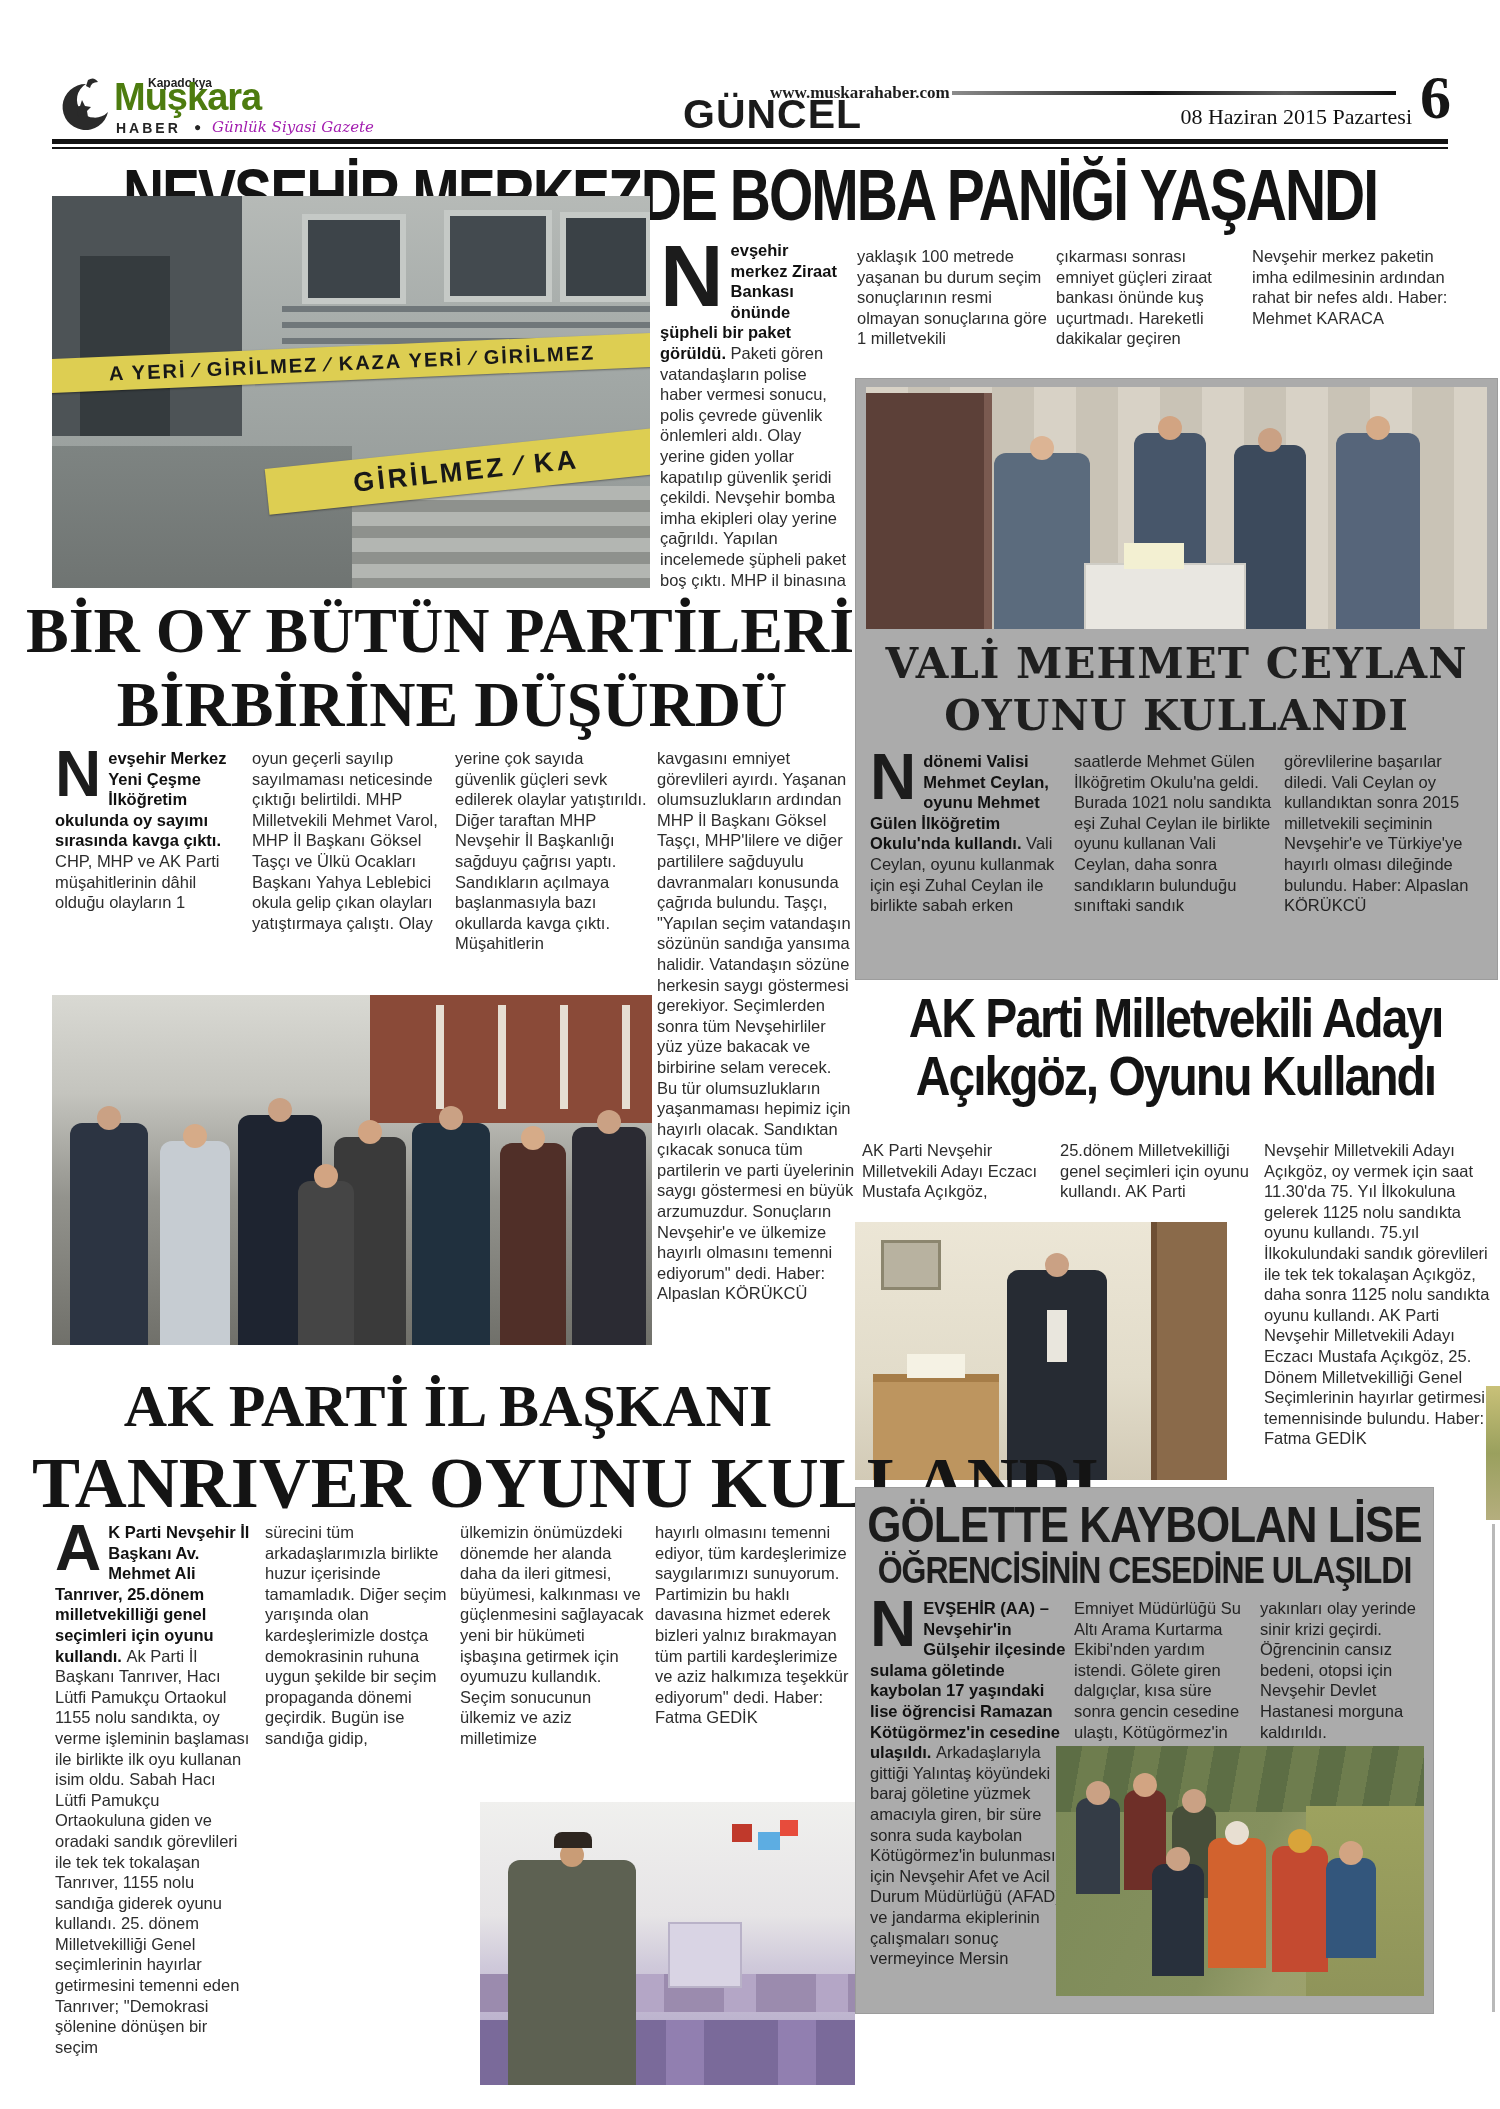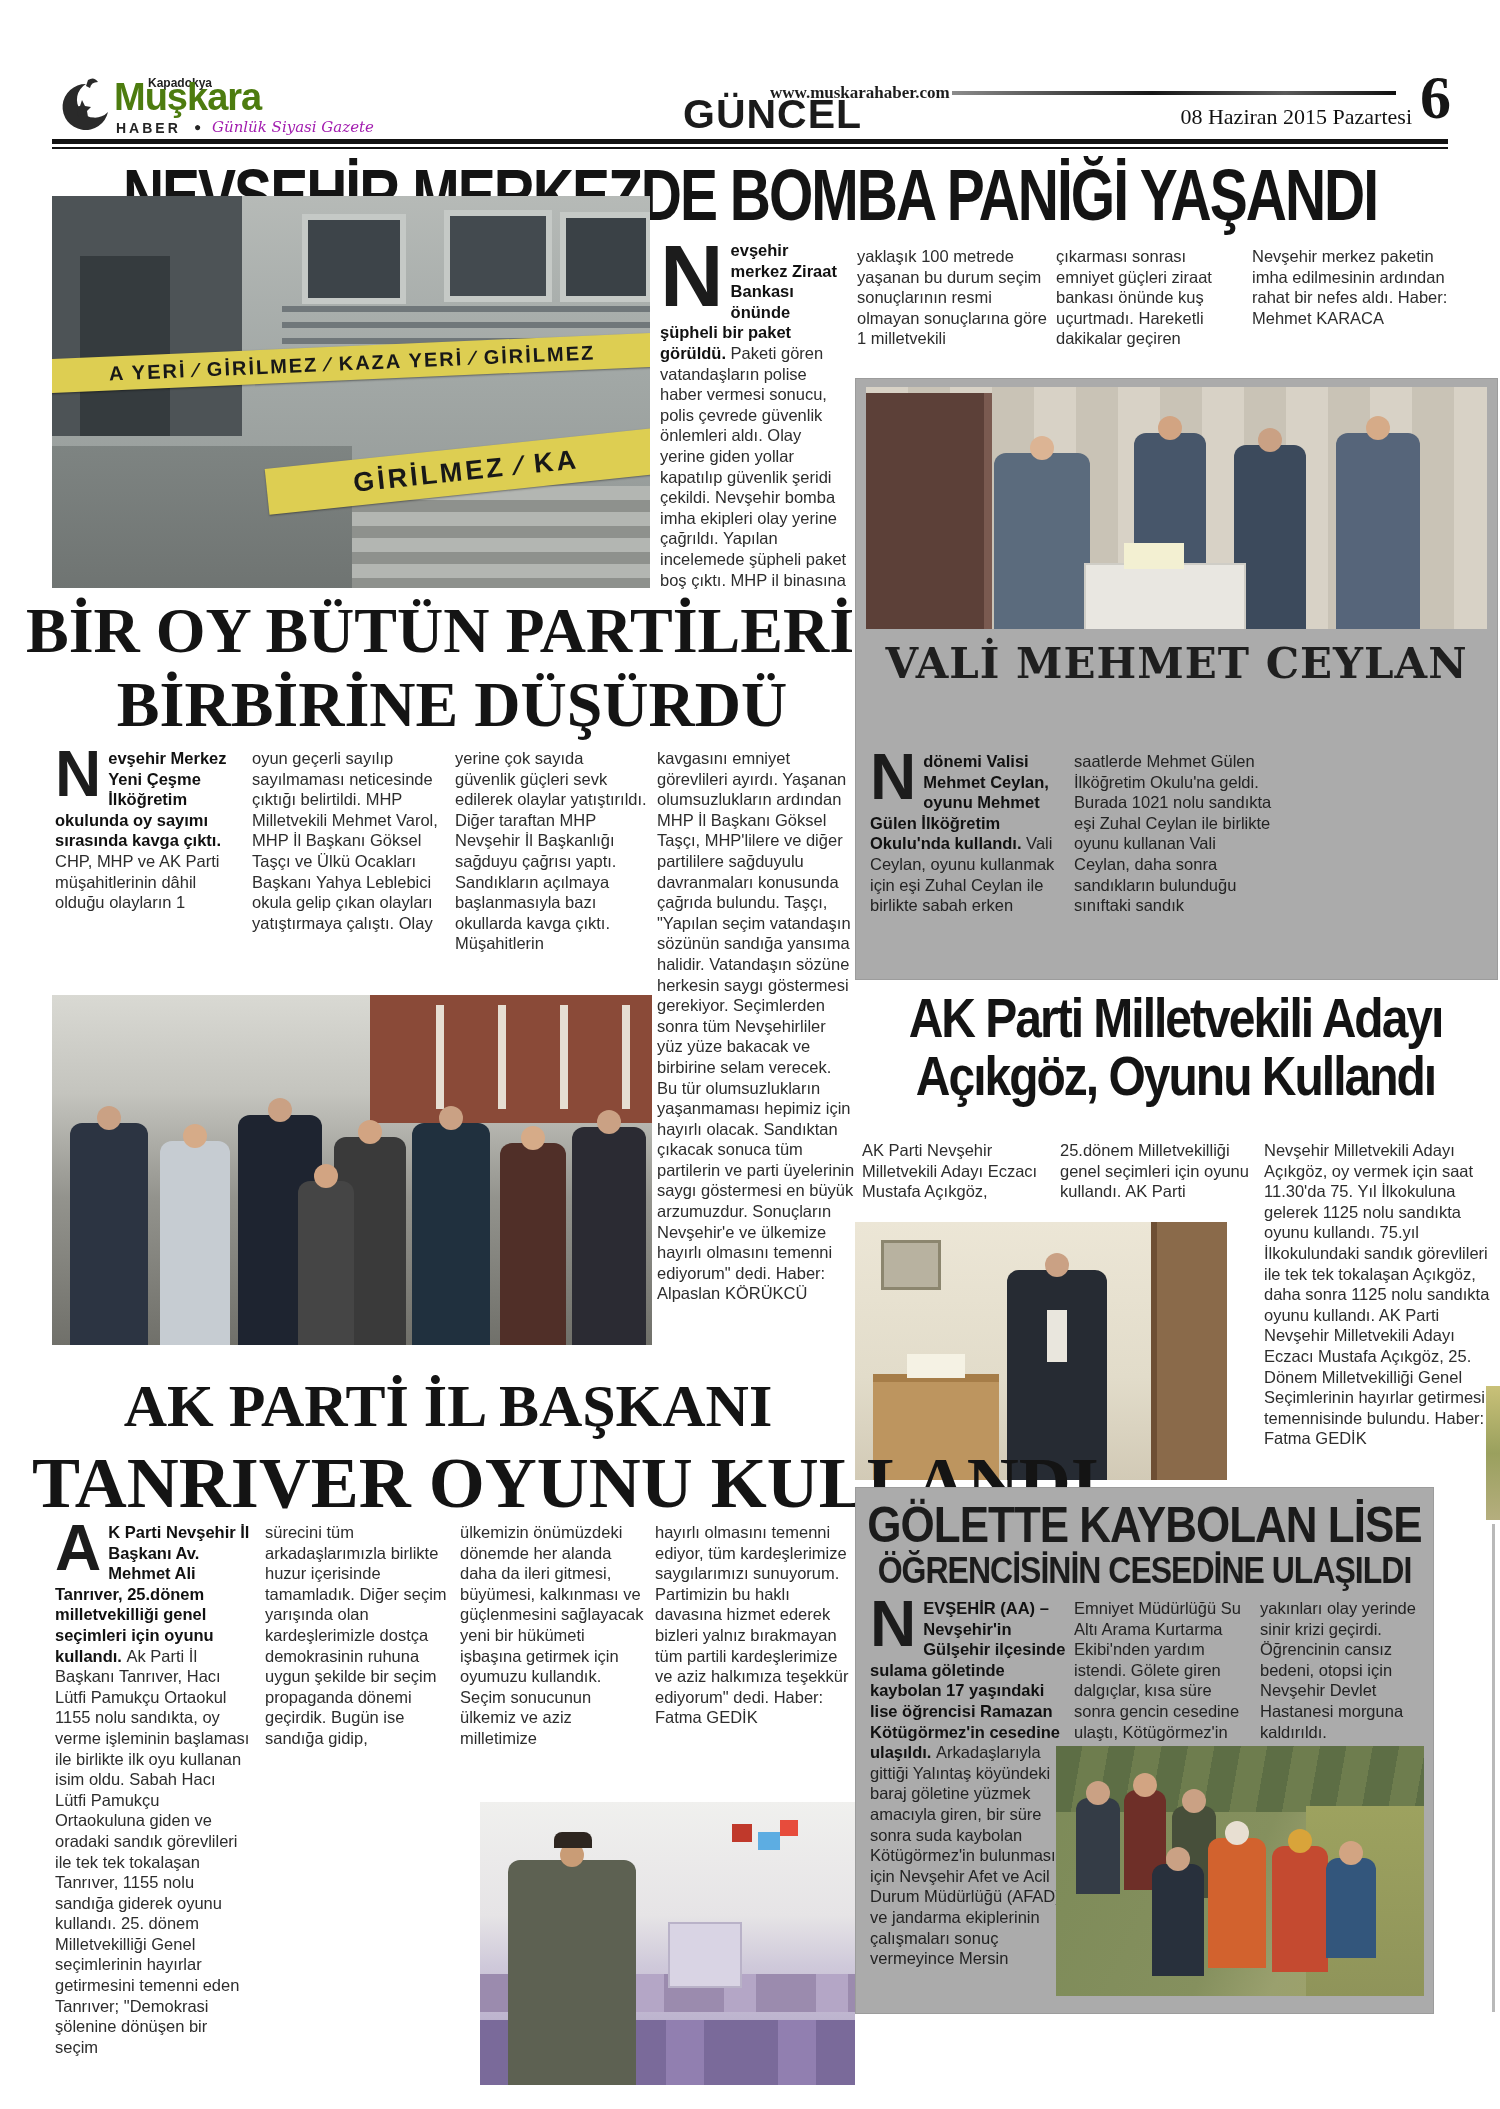--- a/index.html
+++ b/index.html
@@ -80,22 +80,24 @@
     <div class="photo" style="left:10px;top:8px;width:621px;height:242px;background:repeating-linear-gradient(90deg,#d8d2c6 0 42px,#c9c3b6 42px 84px);">
       <div class="ps" style="left:0;top:6px;width:118px;height:236px;background:#5c4038;border-right:8px solid #7a5a50;"></div>
       <div class="fig" style="left:128px;top:66px;width:96px;height:176px;background:#5b6b7d;--skin:#dcb494;"></div>
       <div class="fig" style="left:268px;top:46px;width:72px;height:196px;background:#47566a;--skin:#d2a482;"></div>
       <div class="fig" style="left:368px;top:58px;width:72px;height:184px;background:#3c4a5c;--skin:#caa184;"></div>
       <div class="fig" style="left:470px;top:46px;width:84px;height:196px;background:#56657a;--skin:#d6ab88;"></div>
       <div class="ps" style="left:218px;top:176px;width:158px;height:66px;background:#e9e7e1;border:2px solid #cfcdc6;"></div>
       <div class="ps" style="left:258px;top:156px;width:60px;height:26px;background:#f3f0d2;"></div>
     </div>
     <div class="a h-slab" style="left:0;top:260px;width:641px;font-size:42px;">VALİ MEHMET CEYLAN</div>
+    <div class="a h-slab" style="left:0;top:312px;width:641px;font-size:42px;">OYUNU KULLANDI</div>
     <p class="a b" style="left:14px;top:372px;width:194px;margin:0;color:#232323;"><span class="dc dc3">N</span><b>dönemi Valisi Mehmet Ceylan, oyunu Mehmet Gülen İlköğretim Okulu'nda kullandı. </b><span>Vali Ceylan, oyunu kullanmak için eşi Zuhal Ceylan ile birlikte sabah erken</span></p>
     <p class="a b" style="left:218px;top:372px;width:200px;margin:0;color:#232323;">saatlerde Mehmet Gülen İlköğretim Okulu'na geldi. Burada 1021 nolu sandıkta eşi Zuhal Ceylan ile birlikte oyunu kullanan Vali Ceylan, daha sonra sandıkların bulunduğu sınıftaki sandık</p>
+    <p class="a b" style="left:428px;top:372px;width:200px;margin:0;color:#232323;">görevlilerine başarılar diledi. Vali Ceylan oy kullandıktan sonra 2015 milletvekili seçiminin Nevşehir'e ve Türkiye'ye hayırlı olması dileğinde bulundu. Haber: Alpaslan KÖRÜKCÜ</p>
   </div>
 
   <div class="a h-serif" style="left:20px;top:594px;width:840px;font-size:64px;">BİR OY BÜTÜN PARTİLERİ</div>
   <div class="a h-serif" style="left:32px;top:668px;width:840px;font-size:64px;">BİRBİRİNE DÜŞÜRDÜ</div>
 
   <p class="a b" style="left:55px;top:748px;width:190px;margin:0;"><span class="dc dc3">N</span><b>evşehir Merkez Yeni Çeşme İlköğretim okulunda oy sayımı sırasında kavga çıktı. </b><span>CHP, MHP ve AK Parti müşahitlerinin dâhil olduğu olayların 1</span></p>
   <p class="a b" style="left:455px;top:748px;width:192px;margin:0;">yerine çok sayıda güvenlik güçleri sevk edilerek olaylar yatıştırıldı. Diğer taraftan MHP Nevşehir İl Başkanlığı sağduyu çağrısı yaptı. Sandıkların açılmaya başlanmasıyla bazı okullarda kavga çıktı. Müşahitlerin</p>
   <p class="a b" style="left:252px;top:748px;width:192px;margin:0;">oyun geçerli sayılıp sayılmaması neticesinde çıktığı belirtildi. MHP Milletvekili Mehmet Varol, MHP İl Başkanı Göksel Taşçı ve Ülkü Ocakları Başkanı Yahya Leblebici okula gelip çıkan olayları yatıştırmaya çalıştı. Olay</p>
   <p class="a b" style="left:657px;top:748px;width:198px;margin:0;">kavgasını emniyet görevlileri ayırdı. Yaşanan olumsuzlukların ardından MHP İl Başkanı Göksel Taşçı, MHP'lilere ve diğer partililere sağduyulu davranmaları konusunda çağrıda bulundu. Taşçı, "Yapılan seçim vatandaşın sözünün sandığa yansıma halidir. Vatandaşın sözüne herkesin saygı göstermesi gerekiyor. Seçimlerden sonra tüm Nevşehirliler yüz yüze bakacak ve birbirine selam verecek. Bu tür olumsuzlukların yaşanmaması hepimiz için hayırlı olacak. Sandıktan çıkacak sonuca tüm partilerin ve parti üyelerinin saygı göstermesi en büyük arzumuzdur. Sonuçların Nevşehir'e ve ülkemize hayırlı olmasını temenni ediyorum" dedi. Haber: Alpaslan KÖRÜKCÜ</p>
 

